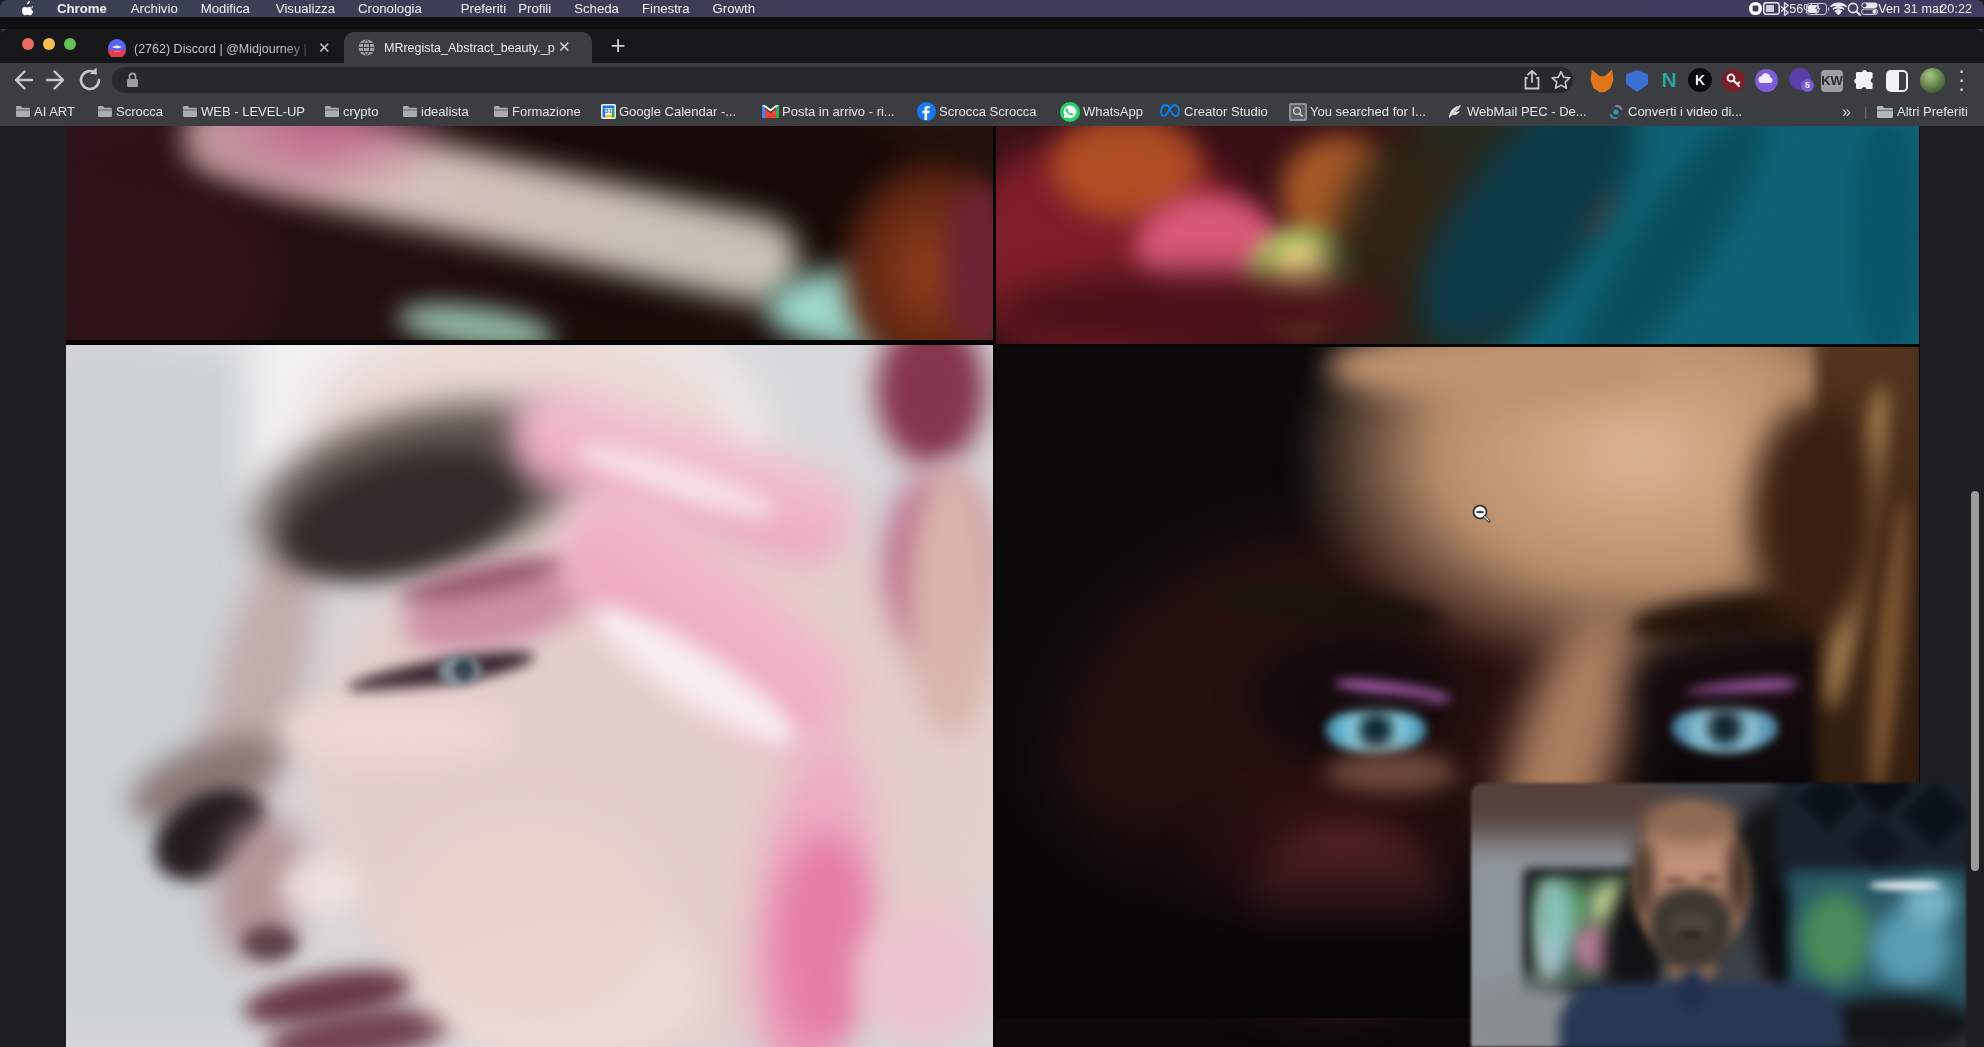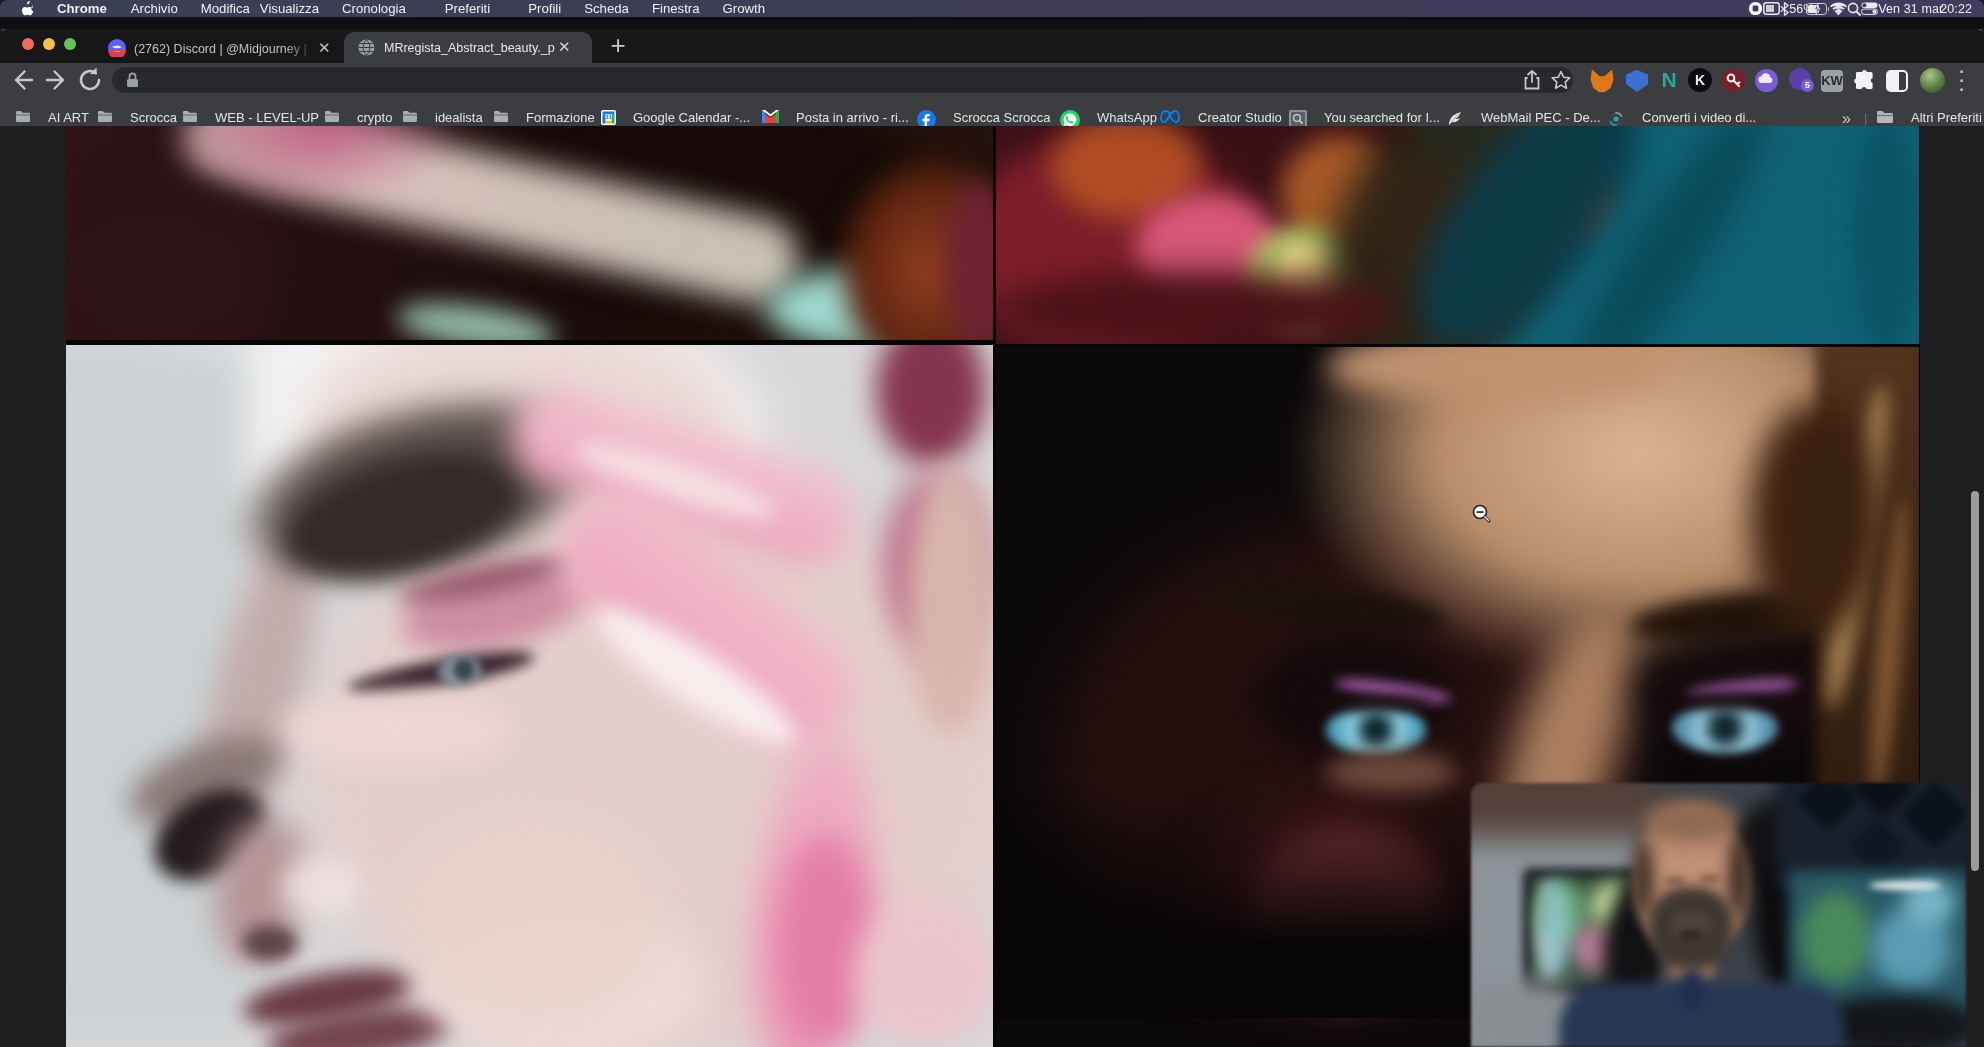--- a/index.html
+++ b/index.html
@@ -19,44 +19,44 @@
 #tab2{position:absolute;left:344px;top:3px;width:248px;height:31px;background:#3c3d40;border-radius:10px 10px 0 0;color:#e6e8ea;font-size:12.5px}
 .tabtxt{position:absolute;top:9px;white-space:nowrap;overflow:hidden}
 .tabx{position:absolute;top:6px;font-size:15px;color:#c2c4c6}
 #toolbar{position:absolute;left:0;top:34px;width:1984px;height:34px;background:#3c3d40}
 #urlpill{position:absolute;left:112px;top:4px;width:1461px;height:26px;border-radius:13px;background:#28292c;overflow:hidden}
 #urltxt{position:absolute;left:34px;top:5px;width:1360px;white-space:nowrap;overflow:hidden;font-size:14px;color:#9b9fa4;letter-spacing:0.73px}
 #urltxt b{color:#e8eaed;font-weight:700}
 .navic{position:absolute;top:4px;color:#c6c8ca}
 
 #bookbar{position:absolute;left:0;top:68px;width:1984px;height:29px;background:#3c3d40;color:#e2e4e6;font-size:13px}
-.bm{position:absolute;top:13px;height:29px;display:flex;gap:17px;white-space:nowrap}
+.bm{position:absolute;top:0;height:29px;display:flex;align-items:center;gap:3px;white-space:nowrap}
 
 #content{position:absolute;left:0;top:97px;width:1984px;height:921px;background:#1e1e20;overflow:hidden}
 #imgwrap{position:absolute;left:66px;top:0;width:1854px;height:921px;background:#060606}
 .quad{position:absolute;overflow:hidden}
 .b{position:absolute;border-radius:50%}
 
 #cam{position:absolute;left:1471px;top:657px;width:495px;height:264px;border-radius:12px 12px 0 0;overflow:hidden;background:#3c424a;filter:blur(1.5px)}
 
 #sbar{position:absolute;left:1971px;top:365px;width:8px;height:380px;background:#9b9b9b;border-radius:4px}
 </style></head>
 <body>
 <div id="menubar">
  <div class="left">
   <span style="width:22px"></span>
   <svg width="14" height="16" viewBox="0 0 14 16" style="margin-right:21px">
         <path fill="#ffffff" d="M9.3 0c.1 1-.3 1.9-.9 2.6-.6.7-1.6 1.2-2.5 1.1-.1-.9.4-1.9.9-2.5C7.4.5 8.5 0 9.3 0zM12.9 5.3c-.1.1-2 1.1-2 3.4 0 2.6 2.3 3.5 2.4 3.6 0 .1-.4 1.3-1.2 2.5-.7 1-1.5 2.1-2.7 2.1-1.2 0-1.5-.7-2.9-.7-1.3 0-1.8.7-2.9.7-1.2 0-2-1.1-2.8-2.2C.2 13.5-.6 11 .5 8.8 1 7.7 2.1 7 3.2 7c1.1 0 1.8.7 2.7.7.9 0 1.4-.7 2.8-.7.5 0 2.3 0 3.5 1.6z" transform="scale(0.85)"></path>
       </svg>
   <span class="mi" style="font-weight:700;margin-right:24px">Chrome</span>
   <span class="mi" style="margin-right:23px">Archivio</span>
-  <span class="mi" style="margin-right:10px">Modifica</span>
+  <span class="mi" style="margin-right:26px">Modifica</span>
   <span class="mi" style="margin-right:23px">Visualizza</span>
   <span class="mi" style="margin-right:39px">Cronologia</span>
-  <span class="mi" style="margin-right:38px">Preferiti</span>
+  <span class="mi" style="margin-right:12px">Preferiti</span>
   <span class="mi" style="margin-right:23px">Profili</span>
   <span class="mi" style="margin-right:23px">Scheda</span>
   <span class="mi" style="margin-right:23px">Finestra</span>
   <span class="mi">Growth</span>
  </div>
  <div class="right" style="font-size:12.5px;font-weight:500;letter-spacing:0.1px">
   <svg width="15" height="15" viewBox="0 0 15 15">
         <circle cx="7.5" cy="7.5" r="6.6" fill="#fff"></circle>
         <rect x="4.6" y="4.6" width="5.8" height="5.8" rx="1.4" fill="#3e3a58"></rect>
       </svg>

